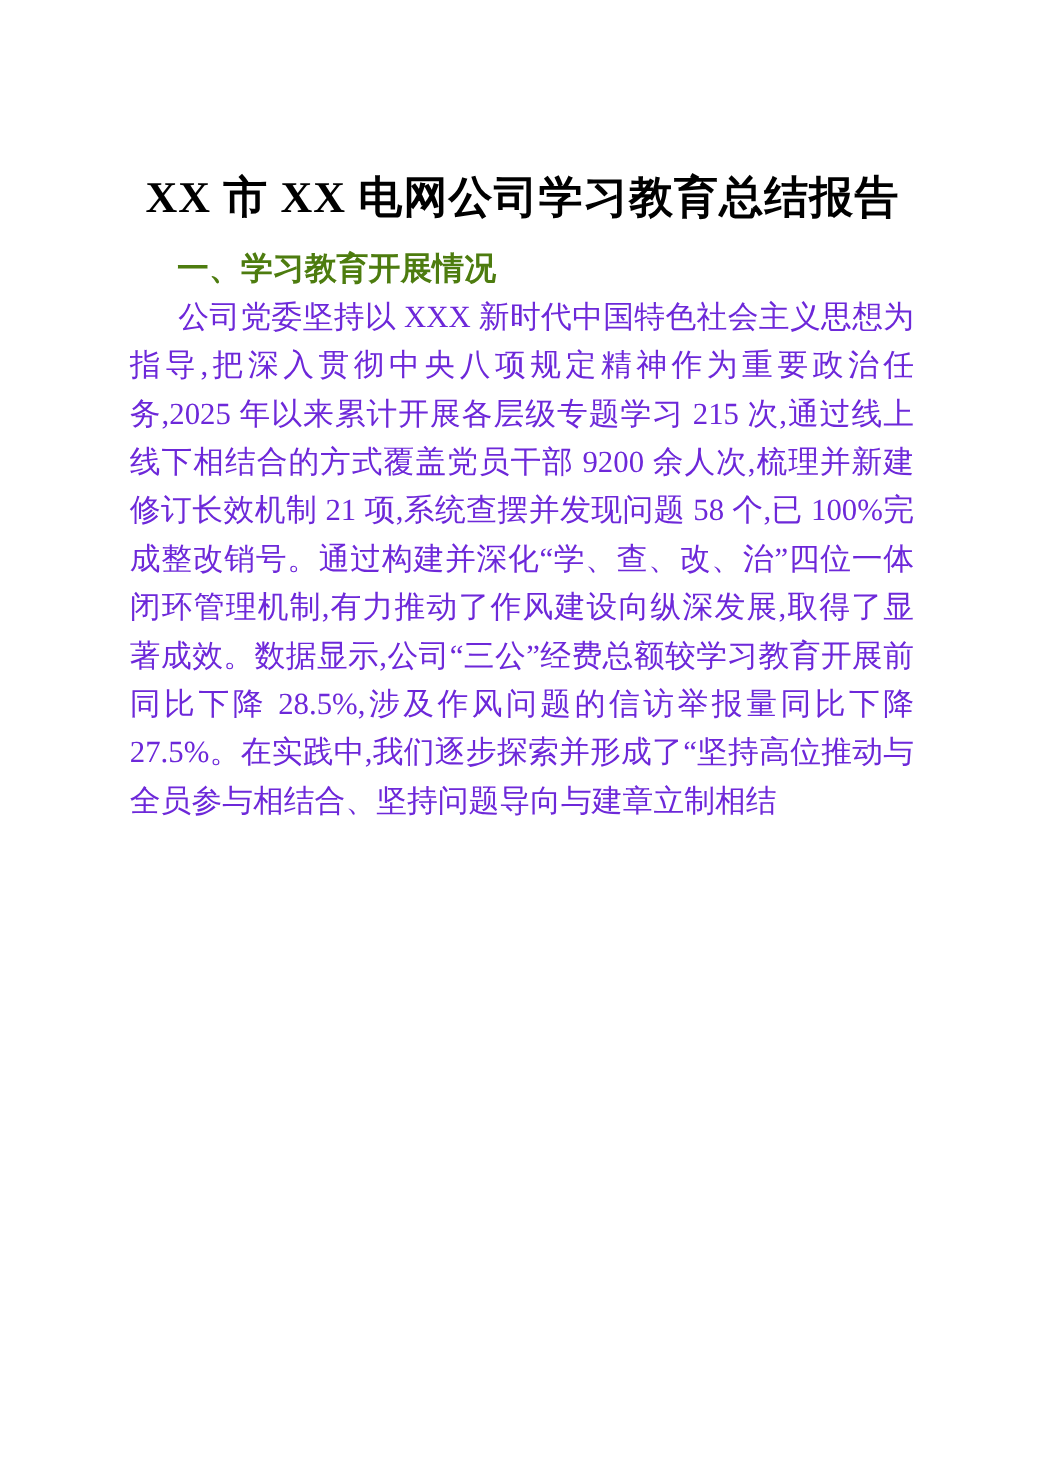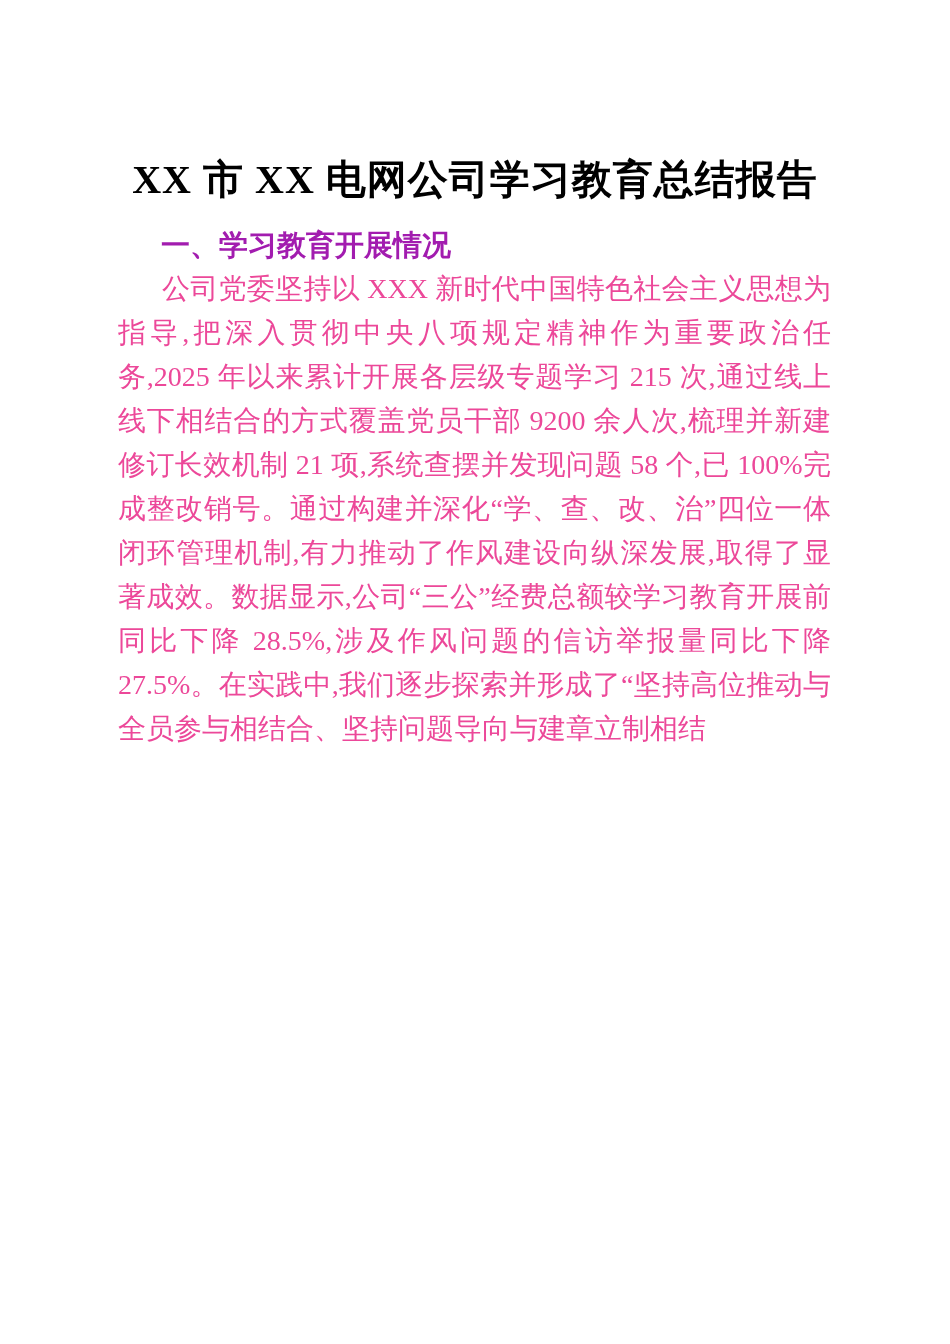--- a/index.html
+++ b/index.html
@@ -42,31 +42,31 @@
     text-indent: 57px;
     color: #000000;
   }
   .section-heading {
     margin: 11px 0 0 0;
     padding-left: 43px;
     font-family: "Liberation Sans", "DejaVu Sans", sans-serif;
     font-weight: bold;
     font-size: 29px;
     line-height: 44px;
-    color: #a21caf;
+    color: #4d7c0f;
   }
   .section-para {
     margin: 0;
     font-family: "Liberation Serif", "DejaVu Serif", serif;
     font-size: 28px;
     line-height: 44px;
     text-align: justify;
     text-justify: inter-ideograph;
     text-indent: 44px;
-    color: #ec4899;
+    color: #6d28d9;
   }
 </style>
 </head>
 <body>
 
 <div class="page">
   <h1 class="doc-title">XX 市 XX 电网公司学习教育总结报告</h1>
   <div class="content">
     <h2 class="section-heading">一、学习教育开展情况</h2>
     <p class="section-para">公司党委坚持以 XXX 新时代中国特色社会主义思想为指导,把深入贯彻中央八项规定精神作为重要政治任务,2025 年以来累计开展各层级专题学习 215 次,通过线上线下相结合的方式覆盖党员干部 9200 余人次,梳理并新建修订长效机制 21 项,系统查摆并发现问题 58 个,已 100%完成整改销号。通过构建并深化“学、查、改、治”四位一体闭环管理机制,有力推动了作风建设向纵深发展,取得了显著成效。数据显示,公司“三公”经费总额较学习教育开展前同比下降 28.5%,涉及作风问题的信访举报量同比下降 27.5%。在实践中,我们逐步探索并形成了“坚持高位推动与全员参与相结合、坚持问题导向与建章立制相结</p>

